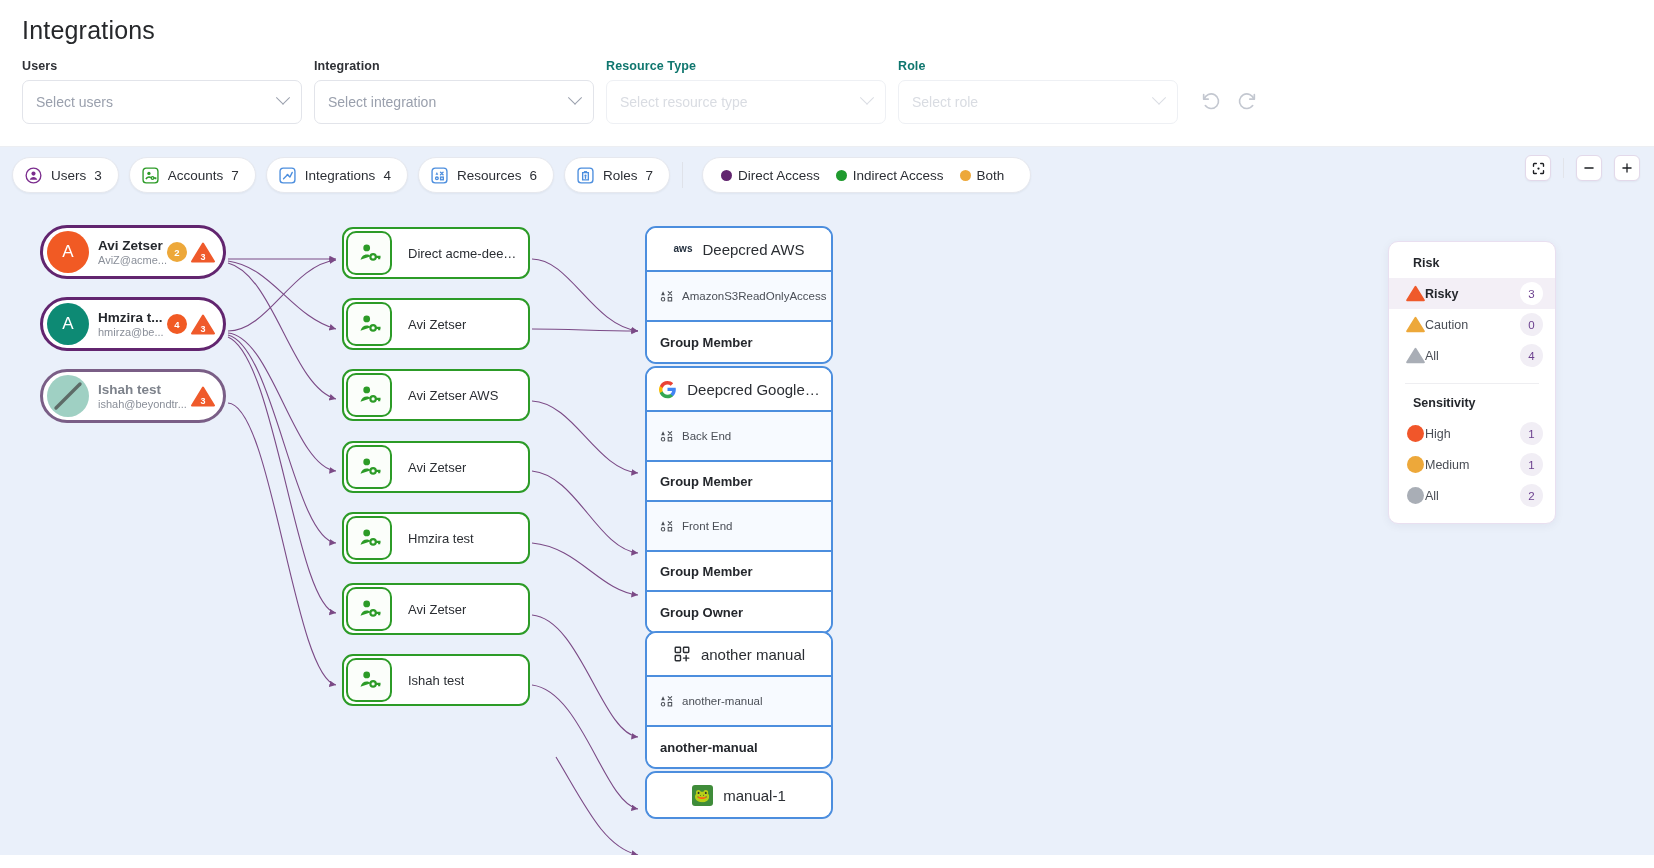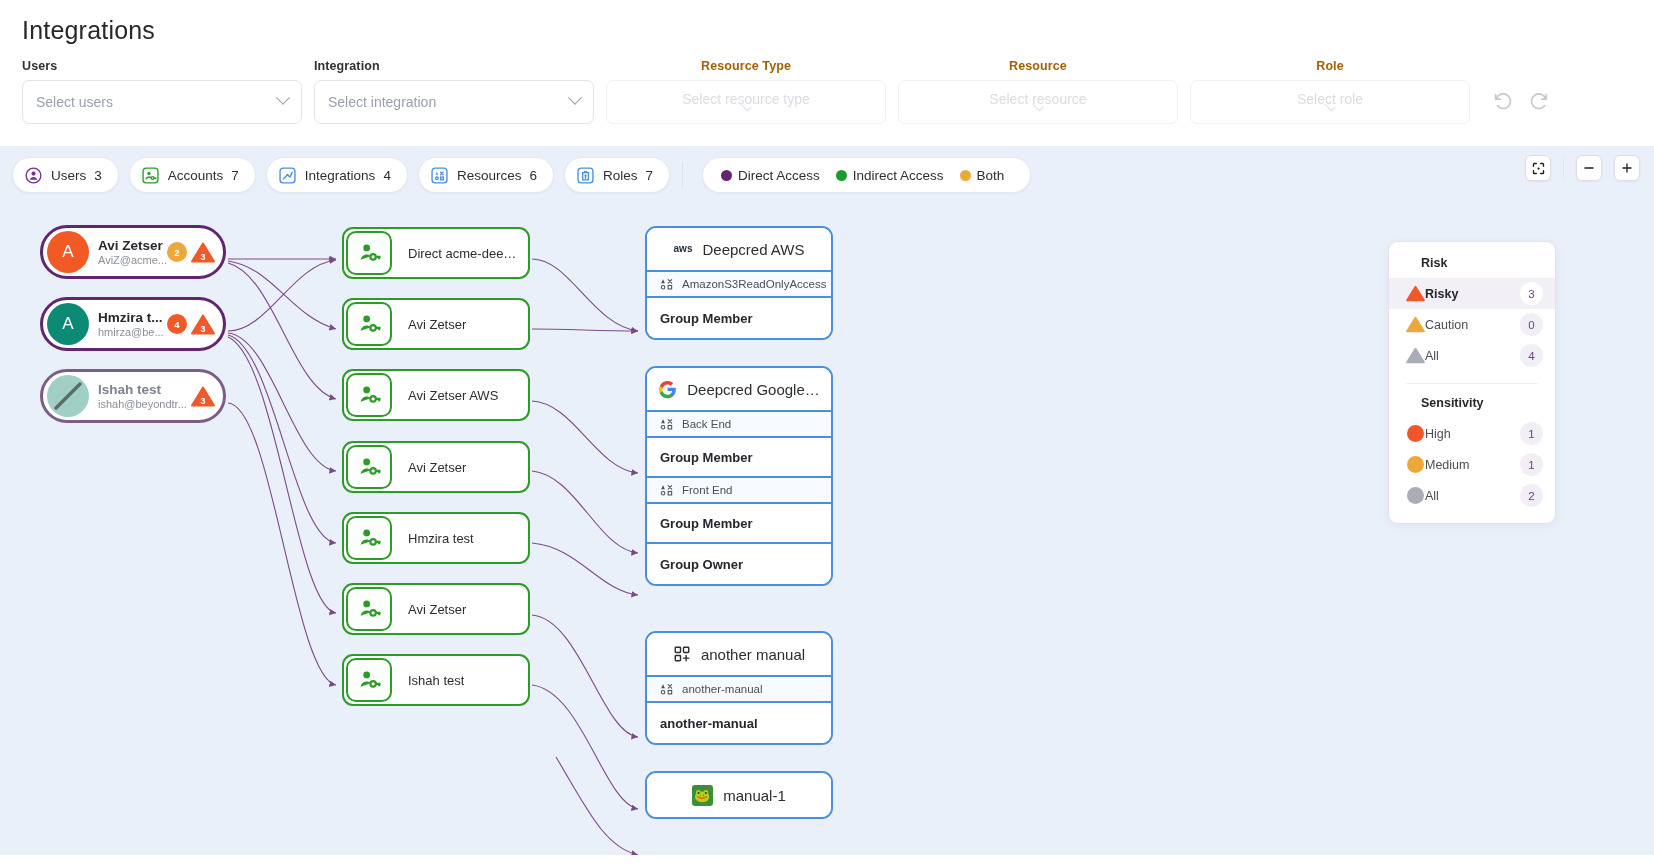--- a/index.html
+++ b/index.html
@@ -18,27 +18,27 @@
 
   .filters {
     display: flex; align-items: flex-end; gap: 0;
     padding: 14px 20px 0 22px; position: relative;
   }
   .filter { width: 280px; margin-right: 12px; }
   .filter-label {
     font-size: 12.5px; font-weight: 700; color: #2f3136;
     margin-bottom: 7px; letter-spacing: .1px;
   }
-  .filter.disabled .filter-label { color: #a16207; text-align: center; }
+  .filter.disabled .filter-label { color: #0f766e; }
   .filter-select {
     height: 44px; border: 1px solid #e2e4ea; border-radius: 7px;
     background: #fff; display: flex; align-items: center;
     padding: 10px 13px; justify-content: space-between; cursor: pointer;
   }
-  .filter.disabled .filter-select { border-color: #eef0f4; cursor: default; flex-direction: column; }
+  .filter.disabled .filter-select { border-color: #eef0f4; cursor: default; }
   .filter-placeholder { font-size: 14px; color: #9aa0ad; }
   .filter.disabled .filter-placeholder { color: #d9dce2; }
   .chev {
     width: 10px; height: 10px; border-right: 1.6px solid #9aa0ad;
     border-bottom: 1.6px solid #9aa0ad; transform: rotate(45deg) translate(-3px,-3px);
   }
   .filter.disabled .chev { border-color: #dadde3; }
 
   .hist-btns { display: flex; gap: 14px; align-items: center; padding-bottom: 12px; margin-left: 10px; }
   .hist-btn { width: 22px; height: 22px; cursor: pointer; opacity: .85; }
@@ -135,40 +135,40 @@
   .res-group {
     width: 188px; background: #fff; border: 2.5px solid #4c8ede; border-radius: 11px;
     overflow: hidden; cursor: pointer;
   }
   .res-head {
     height: 44px; display: flex; align-items: center; justify-content: center; gap: 10px;
     font-size: 15px; color: #2b2e33; background: #fff;
     border-bottom: 2.5px solid #4c8ede;
   }
   .res-sub {
-    height: 26px; display: flex; align-items: center; gap: 8px; padding-left: 13px;
+    height: 50px; display: flex; align-items: center; gap: 8px; padding-left: 13px;
     font-size: 11.5px; color: #4b4f57; background: #f7faff;
     border-bottom: 2.5px solid #4c8ede;
   }
   .res-role {
     height: 40px; display: flex; align-items: center; padding-left: 13px;
     font-size: 13px; font-weight: 700; color: #24272c; background: #fff;
     border-bottom: 2.5px solid #4c8ede;
   }
   .res-group > :last-child { border-bottom: none; }
 
   .aws-logo { font-size: 10px; font-weight: 700; color: #232f3e; line-height: 1; text-align: center; }
 
   
   .rpanel {
     position: absolute; right: 98px; top: 94px; width: 168px;
     background: #fff; border: 1px solid #e9dff0; border-radius: 10px;
     padding: 14px 0 12px; box-shadow: 0 2px 10px rgba(40,30,70,.06); z-index: 4;
   }
-  .rp-title { font-size: 12.5px; font-weight: 700; color: #24272c; padding: 0 32px 8px; }
+  .rp-title { font-size: 12.5px; font-weight: 700; color: #24272c; padding: 0 24px 8px; }
   .rp-row {
     display: flex; align-items: center; height: 31px; padding: 0 12px 0 16px; cursor: pointer;
   }
   .rp-row.active { background: #f3eff6; }
   .rp-ic { width: 20px; flex: 0 0 20px; display: flex; align-items: center; justify-content: center; }
   .rp-lbl { font-size: 12.5px; color: #4a4e56; margin-left: 0; flex: 1; }
   .rp-row.active .rp-lbl { color: #24272c; font-weight: 700; }
   .rp-cnt {
     min-width: 23px; height: 23px; border-radius: 12px; background: #f1eef5;
     display: flex; align-items: center; justify-content: center;
@@ -194,27 +194,20 @@
     <div class="filter-label">Integration</div>
     <div class="filter-select">
       <span class="filter-placeholder">Select integration</span>
       <span class="chev"></span>
     </div>
   </div>
   <div class="filter disabled">
     <div class="filter-label">Resource Type</div>
     <div class="filter-select">
       <span class="filter-placeholder">Select resource type</span>
-      <span class="chev"></span>
-    </div>
-  </div>
-  <div class="filter disabled">
-    <div class="filter-label">Resource</div>
-    <div class="filter-select">
-      <span class="filter-placeholder">Select resource</span>
       <span class="chev"></span>
     </div>
   </div>
   <div class="filter disabled">
     <div class="filter-label">Role</div>
     <div class="filter-select">
       <span class="filter-placeholder">Select role</span>
       <span class="chev"></span>
     </div>
   </div>

